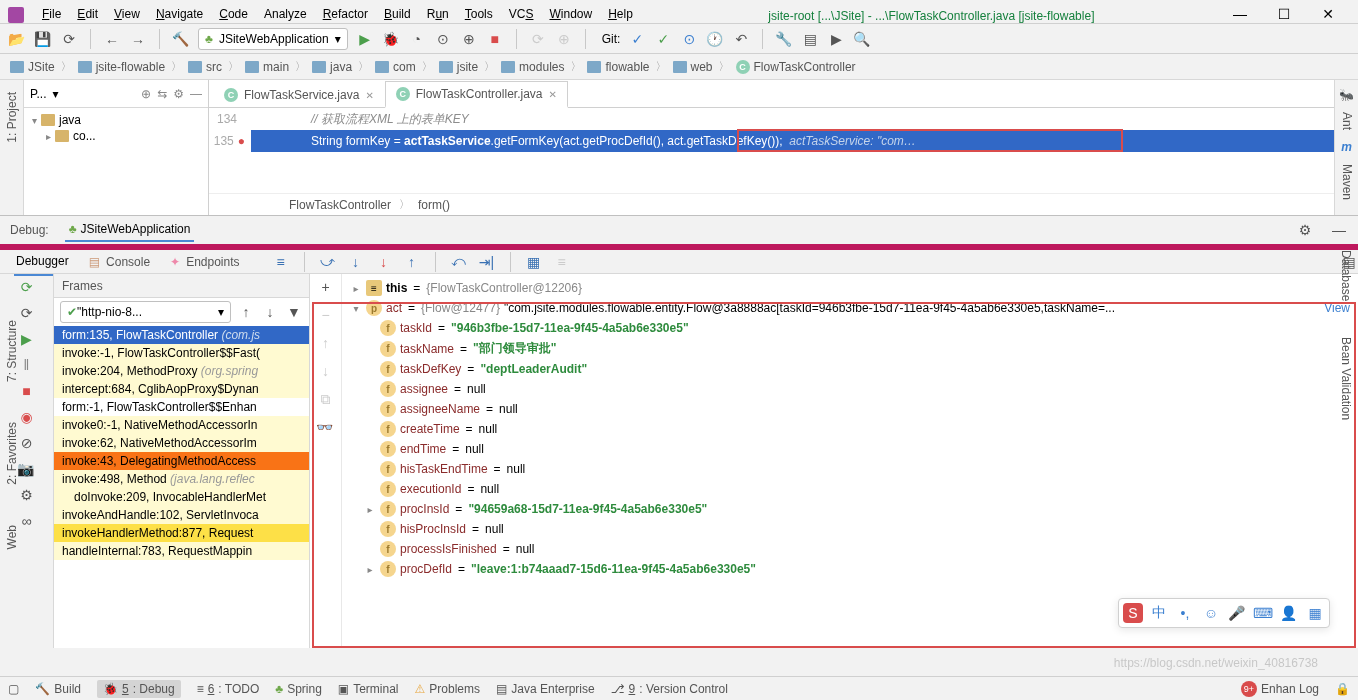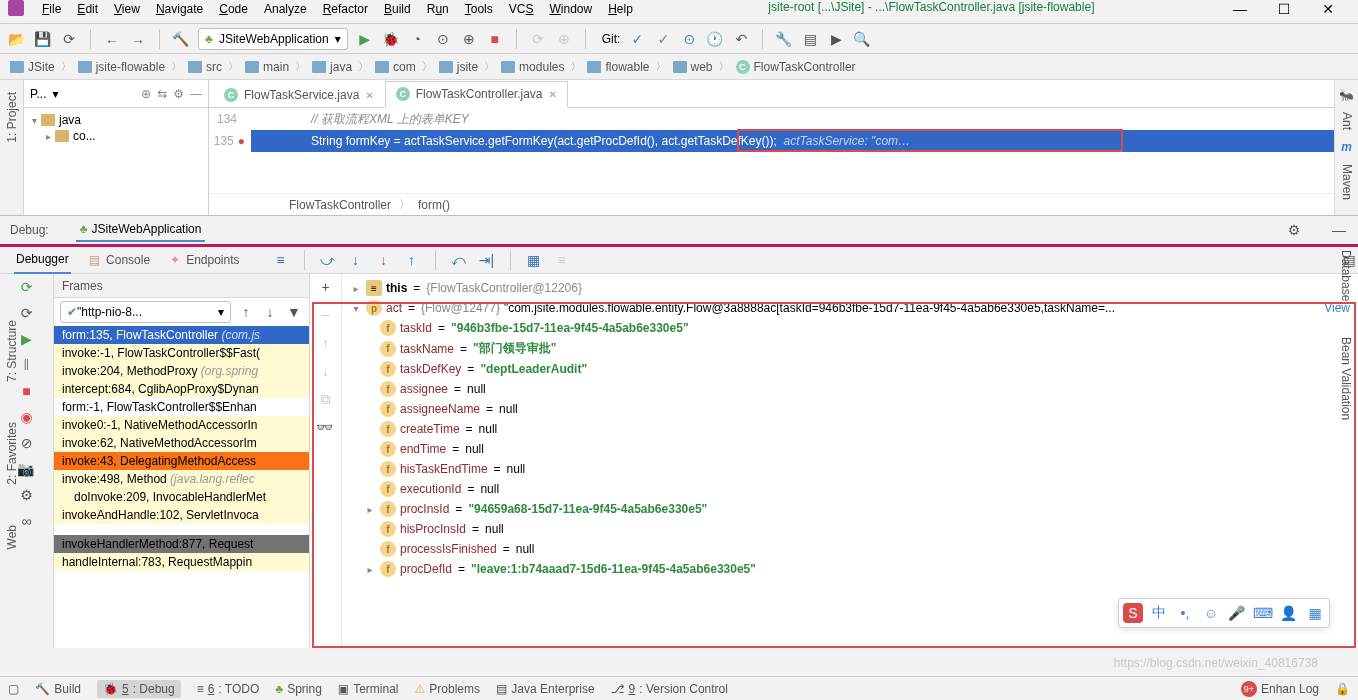--- a/index.html
+++ b/index.html
@@ -1,17 +1,17 @@
 <!DOCTYPE html>
 <html><head>
 <meta charset="utf-8">
 <style>
 * { margin: 0; padding: 0; box-sizing: border-box; font-family: "Segoe UI", Arial, sans-serif; font-size: 12px; }
 body { width: 1358px; height: 700px; background: #f2f2f2; overflow: hidden; color: #000; }
-.menubar { height: 24px; display: flex; align-items: flex-start; padding: 0 4px; background: #f2f2f2; border-bottom: 1px solid #d0d0d0; }
+.menubar { height: 24px; display: flex; align-items: flex-end; padding: 0 4px; background: #f2f2f2; border-bottom: 1px solid #d0d0d0; }
 .app-icon { width: 16px; height: 16px; margin: 0 10px 0 4px; background: #a347a3; border-radius: 2px; }
 .menu-item { padding: 2px 8px; cursor: pointer; }
 .menu-item u { text-decoration: underline; }
 .title-text { margin-left: auto; color: #15803d; padding: 0 10px; flex: 1; text-align: center; white-space: nowrap; overflow: hidden; }
 .win-controls { display: flex; gap: 8px; padding-right: 8px; }
 .win-btn { width: 36px; height: 18px; display: flex; align-items: center; justify-content: center; font-size: 14px; cursor: pointer; }
 .toolbar { height: 30px; display: flex; align-items: center; padding: 0 8px; background: #f2f2f2; border-bottom: 1px solid #d0d0d0; gap: 8px; }
 .tb-icon { width: 18px; height: 18px; display: flex; align-items: center; justify-content: center; cursor: pointer; color: #555; font-size: 14px; }
 .tb-sep { width: 1px; height: 20px; background: #c8c8c8; margin: 0 4px; }
 .run-config { display: flex; align-items: center; border: 1px solid #c0c0c0; border-radius: 3px; padding: 2px 6px; background: #fff; height: 22px; gap: 6px; }
@@ -38,31 +38,31 @@
 .editor-area { flex: 1; display: flex; flex-direction: column; background: #fff; }
 .editor-tabs { height: 28px; display: flex; align-items: flex-end; border-bottom: 1px solid #d0d0d0; padding-left: 4px; }
 .ed-tab { display: flex; align-items: center; gap: 6px; padding: 5px 10px; border: 1px solid transparent; border-bottom: none; cursor: pointer; color: #555; }
 .ed-tab.active { background: #fff; border-color: #d0d0d0; border-bottom: 2px solid #fff; margin-bottom: -1px; }
 .ed-close { color: #999; font-size: 10px; }
 .code-wrap { display: flex; flex: 1; font-family: "JetBrains Mono", Consolas, monospace; font-size: 13px; }
 .gutter { width: 42px; text-align: center; color: #aaa; background: #fff; line-height: 22px; padding-right: 6px; }
 .code-lines { flex: 1; line-height: 22px; }
 .line-c { color: #8c8c8c; font-style: italic; padding-left: 60px; }
 .line-sel { background: #3168c6; color: #fff; padding-left: 60px; position: relative; }
-.line-sel .bold { font-weight: normal; }
+.line-sel .bold { font-weight: bold; }
 .line-sel .hint { color: #c4d4eb; font-style: italic; }
 .red-hl { border: 2px solid #d94c4c; position: absolute; pointer-events: none; }
 .bc-inner { height: 22px; display: flex; align-items: center; gap: 8px; padding-left: 80px; color: #555; border-top: 1px solid #eee; }
 .right-gutter { width: 24px; background: #f2f2f2; border-left: 1px solid #d8d8d8; display: flex; flex-direction: column; align-items: center; padding-top: 8px; gap: 10px; font-size: 10px; color: #555; }
 .right-gutter .rot { writing-mode: vertical-rl; cursor: pointer; }
 .debug-panel { border-top: 1px solid #c0c0c0; background: #f2f2f2; }
-.debug-head { height: 28px; display: flex; align-items: center; padding: 0 10px; gap: 27px; }
+.debug-head { height: 28px; display: flex; align-items: center; padding: 0 10px; gap: 16px; }
 .debug-label { color: #555; }
 .debug-run { display: flex; align-items: center; gap: 4px; border-bottom: 2px solid #4a88d4; padding: 4px 4px; }
-.debug-toolbar { height: 30px; display: flex; align-items: center; border-top: 3px solid #be185d; border-bottom: 1px solid #d8d8d8; }
+.debug-toolbar { height: 30px; display: flex; align-items: center; border-top: 6px solid #be185d; border-bottom: 1px solid #d8d8d8; }
 .dbg-left-icons { width: 54px; display: flex; flex-direction: column; align-items: center; padding-top: 4px; gap: 8px; border-right: 1px solid #d8d8d8; }
 .dbg-body { display: flex; height: 374px; }
 .dbg-tabs { display: flex; align-items: center; gap: 16px; padding: 0 14px; }
 .dbg-tab { padding: 6px 2px; cursor: pointer; color: #555; display: flex; align-items: center; gap: 6px; }
 .dbg-tab.active { border-bottom: 2px solid #4a88d4; color: #000; }
 .dbg-step-icons { display: flex; gap: 10px; margin-left: 16px; align-items: center; }
 .dbg-step { width: 18px; height: 18px; cursor: pointer; color: #3971b3; font-size: 14px; display: flex; align-items: center; justify-content: center; }
 .frames-panel { width: 256px; border-right: 1px solid #d8d8d8; display: flex; flex-direction: column; background: #fff; }
 .panel-head { height: 24px; display: flex; align-items: center; padding: 0 8px; color: #555; background: #f2f2f2; border-bottom: 1px solid #d8d8d8; }
 .frame-ctl { height: 28px; display: flex; align-items: center; padding: 0 6px; gap: 6px; }
@@ -358,21 +358,21 @@
           <div class="frame-item">invoke:-1, FlowTaskController$$Fast(</div>
           <div class="frame-item">invoke:204, MethodProxy <span class="dim">(org.spring</span></div>
           <div class="frame-item" style="background: rgb(255, 250, 209);">intercept:684, CglibAopProxy$Dynan</div>
           <div class="frame-item" style="background: rgb(255, 255, 255);">form:-1, FlowTaskController$$Enhan</div>
           <div class="frame-item" style="background: rgb(255, 250, 209);">invoke0:-1, NativeMethodAccessorIn</div>
           <div class="frame-item" style="background: rgb(255, 250, 209);">invoke:62, NativeMethodAccessorIm</div>
           <div class="frame-item" style="background: #f97316;">invoke:43, DelegatingMethodAccess</div>
           <div class="frame-item" style="background: rgb(255, 250, 209);">invoke:498, Method <span class="dim">(java.lang.reflec</span></div>
           <div class="frame-item" style="background: rgb(255, 250, 209); padding-left: 20px;">doInvoke:209, InvocableHandlerMet</div>
           <div class="frame-item" style="background: rgb(255, 250, 209);">invokeAndHandle:102, ServletInvoca</div>
-          <div class="frame-item" style="background: #737373; margin-top: 11px;">invokeHandlerMethod:877, Request</div>
+          <div class="frame-item" style="background: #fde047;">invokeHandlerMethod:877, Request</div>
           <div class="frame-item" style="background: rgb(255, 250, 209);">handleInternal:783, RequestMappin</div>
         </div>
     </div>
     <div class="vars-panel">
       <div class="vars-inner">
         <div class="vars-tool">
           <span class="tb-icon">+</span>
           <span class="tb-icon" style="color:#ccc">−</span>
           <span class="tb-icon" style="color:#ccc">↑</span>
           <span class="tb-icon" style="color:#ccc">↓</span>

